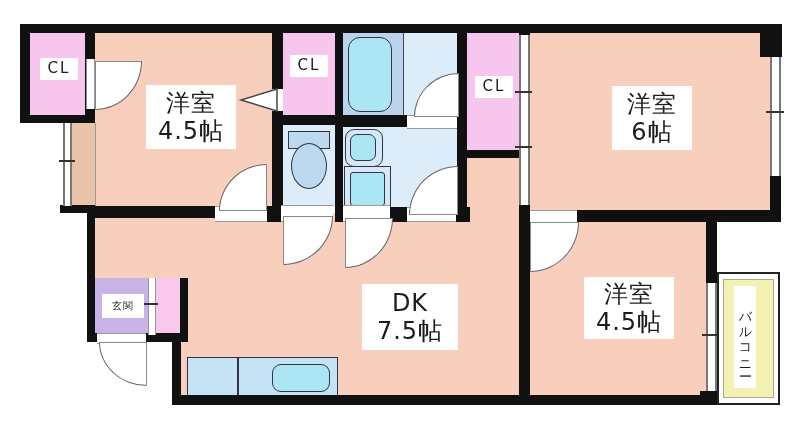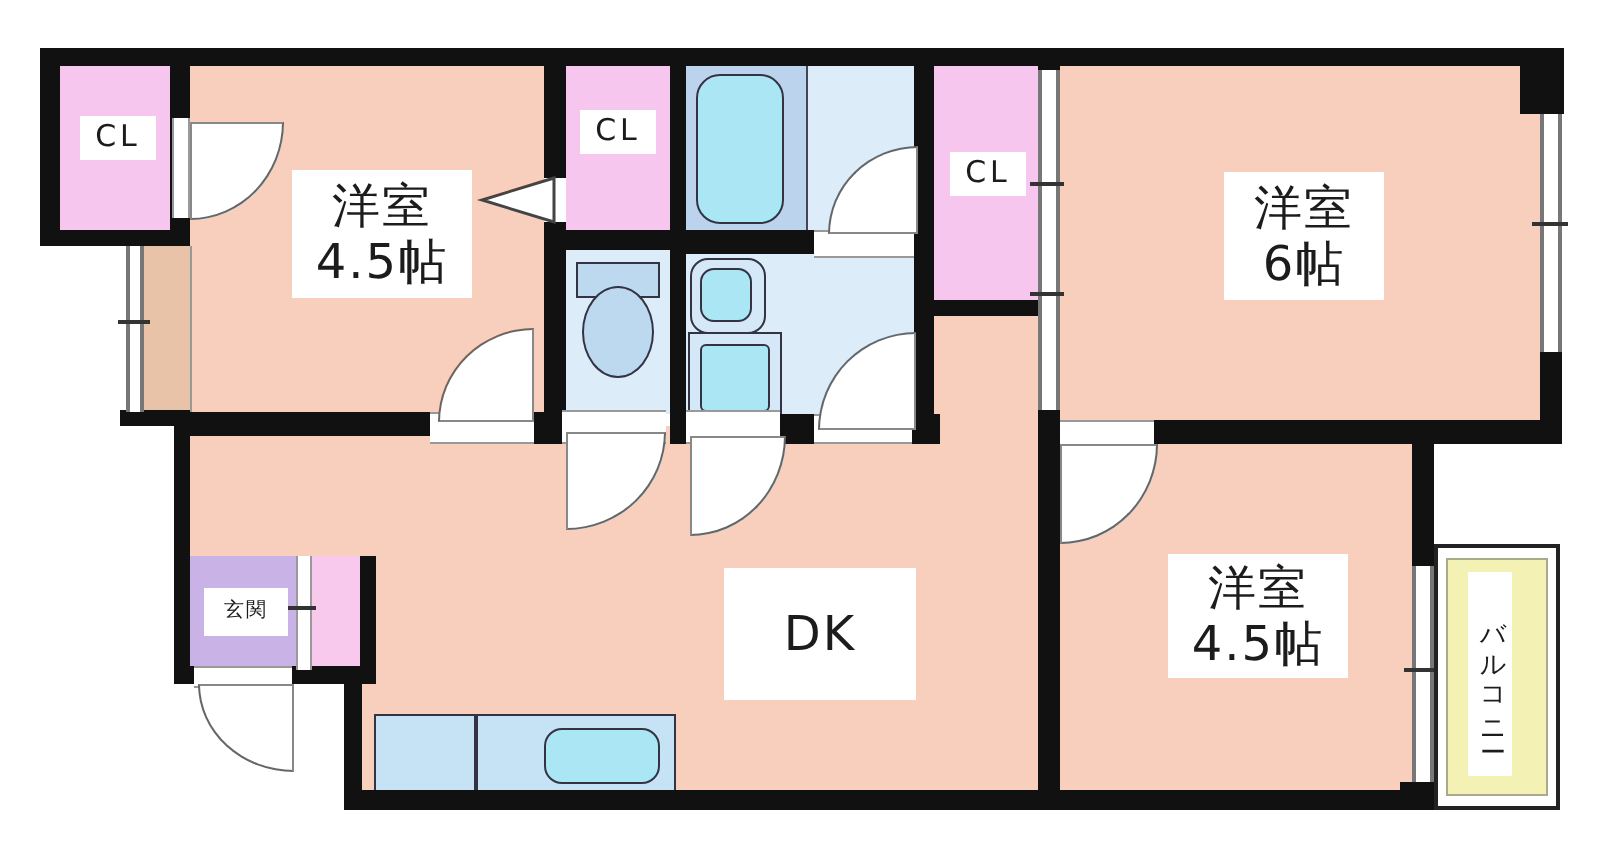--- a/index.html
+++ b/index.html
@@ -158,20 +158,21 @@
   </div>
   <div class="lbl small-lbl" style="left:475px;top:76px;width:38px;height:22px;">
     <span class="ln">CL</span>
   </div>
   <div class="lbl room-lbl" style="left:612px;top:86px;width:80px;height:64px;">
     <span class="ln">洋室</span>
     <span class="ln">6帖</span>
   </div>
   <div class="lbl room-lbl" style="left:362px;top:284px;width:96px;height:66px;">
     <span class="ln">DK</span>
+    <span class="ln">7.5帖</span>
   </div>
   <div class="lbl room-lbl" style="left:584px;top:277px;width:90px;height:62px;">
     <span class="ln">洋室</span>
     <span class="ln">4.5帖</span>
   </div>
   <div class="lbl small-lbl" style="left:102px;top:294px;width:42px;height:24px;font-size:10px;letter-spacing:1px;">
     <span class="ln">玄関</span>
   </div>
   <div class="lbl balc-lbl" style="left:734px;top:286px;width:22px;height:102px;">
     <span>バルコニー</span>

